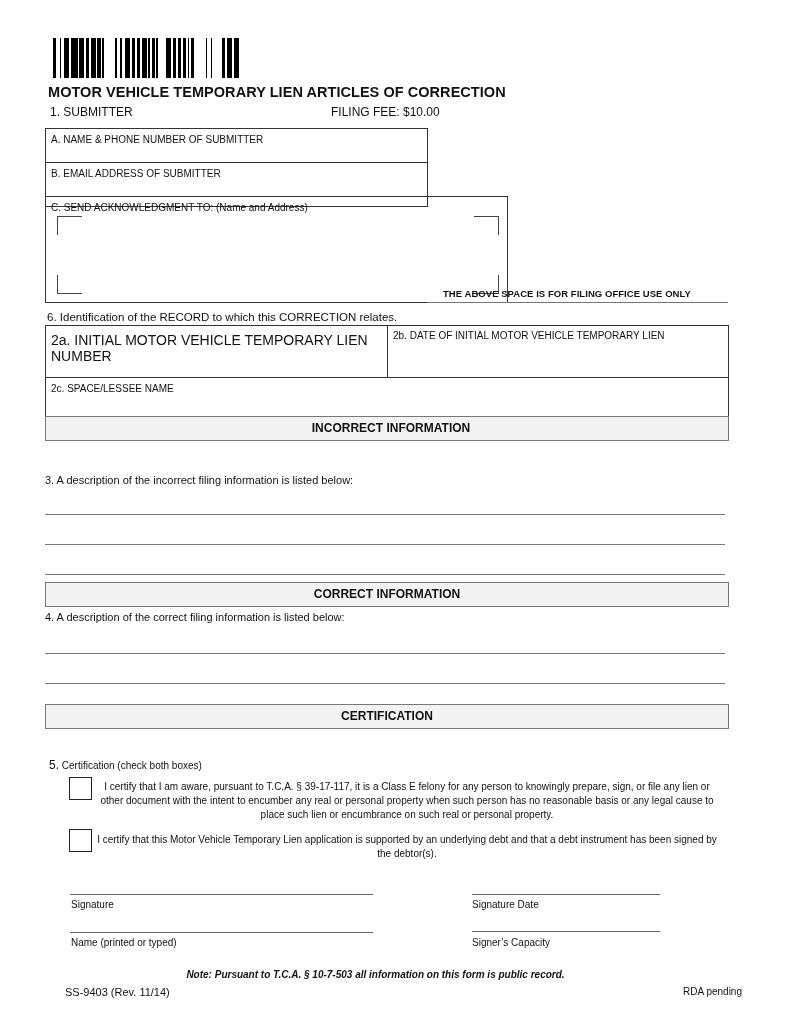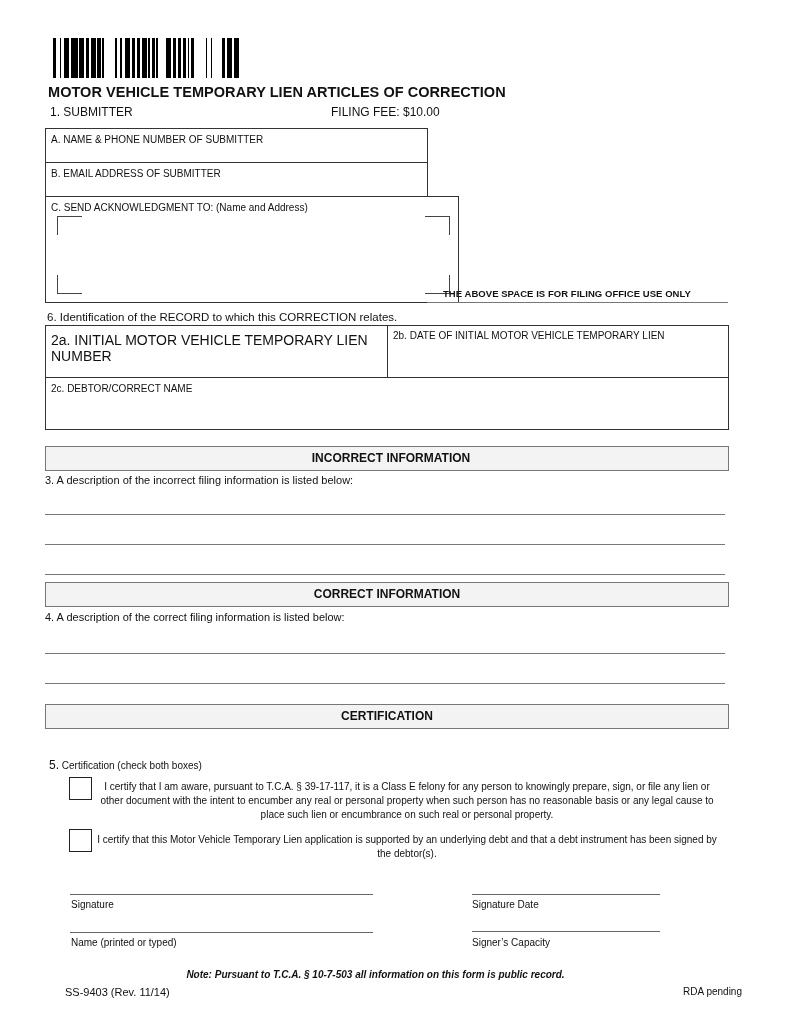--- a/index.html
+++ b/index.html
@@ -7,36 +7,36 @@
            font-family: "Liberation Sans", sans-serif; color: #111; }
     .abs { position: absolute; }
     .barcode { left: 53px; top: 38px; width: 186px; height: 40px; display: flex; align-items: stretch; }
     .barcode span { display: block; height: 100%; }
     .title { left: 48px; top: 84px; font-size: 14.5px; font-weight: bold; letter-spacing: 0.05px; }
     .submitter-label { left: 50px; top: 105px; font-size: 12px; }
     .fee { left: 331px; top: 105px; font-size: 12px; }
     .box { border: 1.5px solid #333; box-sizing: border-box; }
     .cell-label { position: absolute; left: 5px; top: 5px; font-size: 10px; }
     .sub-a { left: 45px; top: 128px; width: 383px; height: 35px; }
-    .sub-b { left: 45px; top: 162px; width: 383px; height: 35px; }
-    .sub-c { left: 45px; top: 196px; width: 414px; height: 107px; }
+    .sub-b { left: 45px; top: 162px; width: 383px; height: 45px; }
+    .sub-c { left: 45px; top: 196px; width: 463px; height: 107px; }
     .corner { position: absolute; width: 24px; height: 18px; border-color: #444; border-style: solid; border-width: 0; }
     .corner.tl { left: 11px; top: 19px; border-top-width: 1.3px; border-left-width: 1.3px; }
     .corner.tr { right: 8px; top: 19px; border-top-width: 1.3px; border-right-width: 1.3px; }
     .corner.bl { left: 11px; bottom: 8px; border-bottom-width: 1.3px; border-left-width: 1.3px; }
     .corner.br { right: 8px; bottom: 8px; border-bottom-width: 1.3px; border-right-width: 1.3px; }
     .office-line { left: 427px; top: 302px; width: 301px; height: 0; border-top: 1.3px solid #777; }
     .office-text { left: 443px; top: 288px; font-size: 9.5px; font-weight: bold; letter-spacing: 0.05px; }
     .sec2-label { left: 47px; top: 311px; font-size: 11.5px; }
     .rec-a { left: 45px; top: 325px; width: 343px; height: 53px; }
     .rec-b { left: 387px; top: 325px; width: 342px; height: 53px; }
     .rec-c { left: 45px; top: 377px; width: 684px; height: 53px; }
     .hdr { left: 45px; width: 684px; height: 25px; border: 1.5px solid #777; background: #f3f3f3;
            box-sizing: border-box; text-align: center; font-weight: bold; font-size: 12px; line-height: 22px; }
-    .hdr-incorrect { top: 446px; padding-left: 8px; }
+    .hdr-incorrect { top: 416px; padding-left: 8px; }
     .hdr-correct { top: 582px; }
     .hdr-cert { top: 704px; }
     .q-label { left: 45px; font-size: 11px; }
     .q3 { top: 474px; }
     .q4 { top: 611px; }
     .rule { left: 45px; width: 680px; height: 0; border-top: 1.3px solid #777; }
     .cert5 { left: 49px; top: 758px; font-size: 10px; }
     .cert5 .num { font-size: 12px; }
     .chk { width: 23px; height: 23px; border: 1.8px solid #222; box-sizing: border-box; background: #fff; cursor: pointer; }
     .chk1 { left: 69px; top: 777px; }
@@ -135,21 +135,21 @@
 <div class="abs office-line"></div>
 
 <div class="abs sec2-label">6. Identification of the RECORD to which this CORRECTION relates.</div>
 <div class="abs box rec-a">
   <span class="cell-label" style="top:6px;font-size:14px;"><span>2a.</span> <span>INITIAL MOTOR VEHICLE TEMPORARY LIEN NUMBER</span></span>
 </div>
 <div class="abs box rec-b">
   <span class="cell-label" style="top:4px;font-size:10px;"><span>2b.</span> <span>DATE OF INITIAL MOTOR VEHICLE TEMPORARY LIEN</span></span>
 </div>
 <div class="abs box rec-c">
-  <span class="cell-label" style="top:5px;font-size:10px;"><span>2c.</span> <span>DEBTOR/CORRECT NAME</span></span>
+  <span class="cell-label" style="top:5px;font-size:10px;"><span>2c.</span> <span>SPACE/LESSEE NAME</span></span>
 </div>
 
 <div class="abs hdr hdr-incorrect">INCORRECT INFORMATION</div>
 <div class="abs q-label q3">3.  A description of the incorrect filing information is listed below:</div>
 <div class="abs rule" style="top:514px;"></div>
 <div class="abs rule" style="top:544px;"></div>
 <div class="abs rule" style="top:574px;"></div>
 
 <div class="abs hdr hdr-correct">CORRECT INFORMATION</div>
 <div class="abs q-label q4">4.  A description of the correct filing information is listed below:</div>

